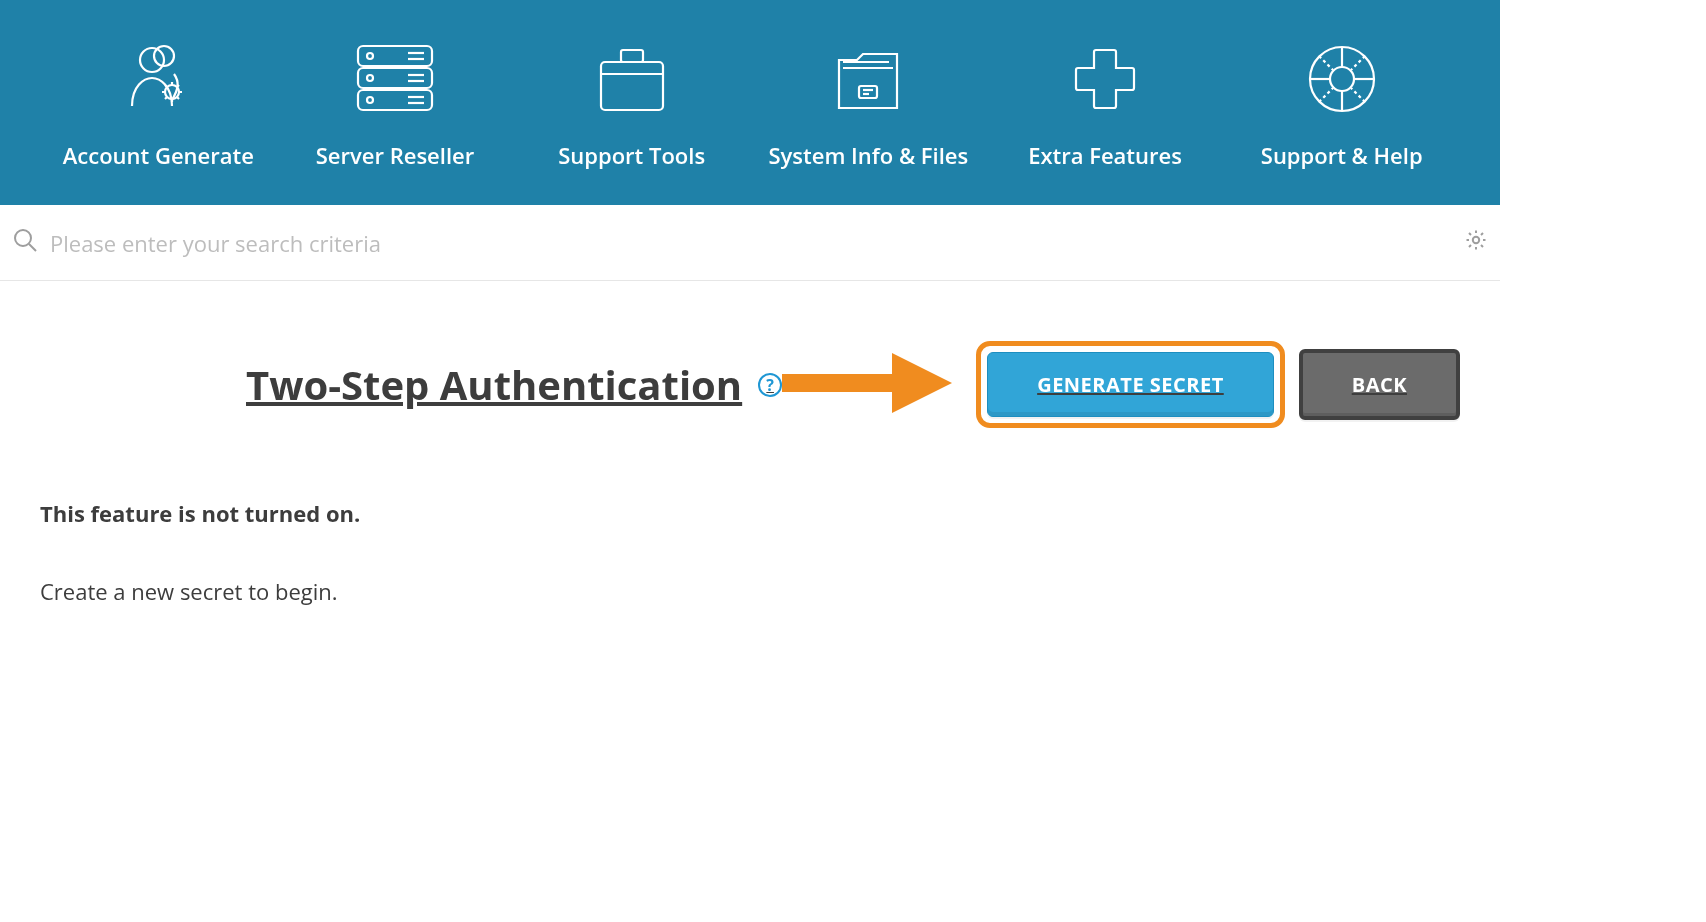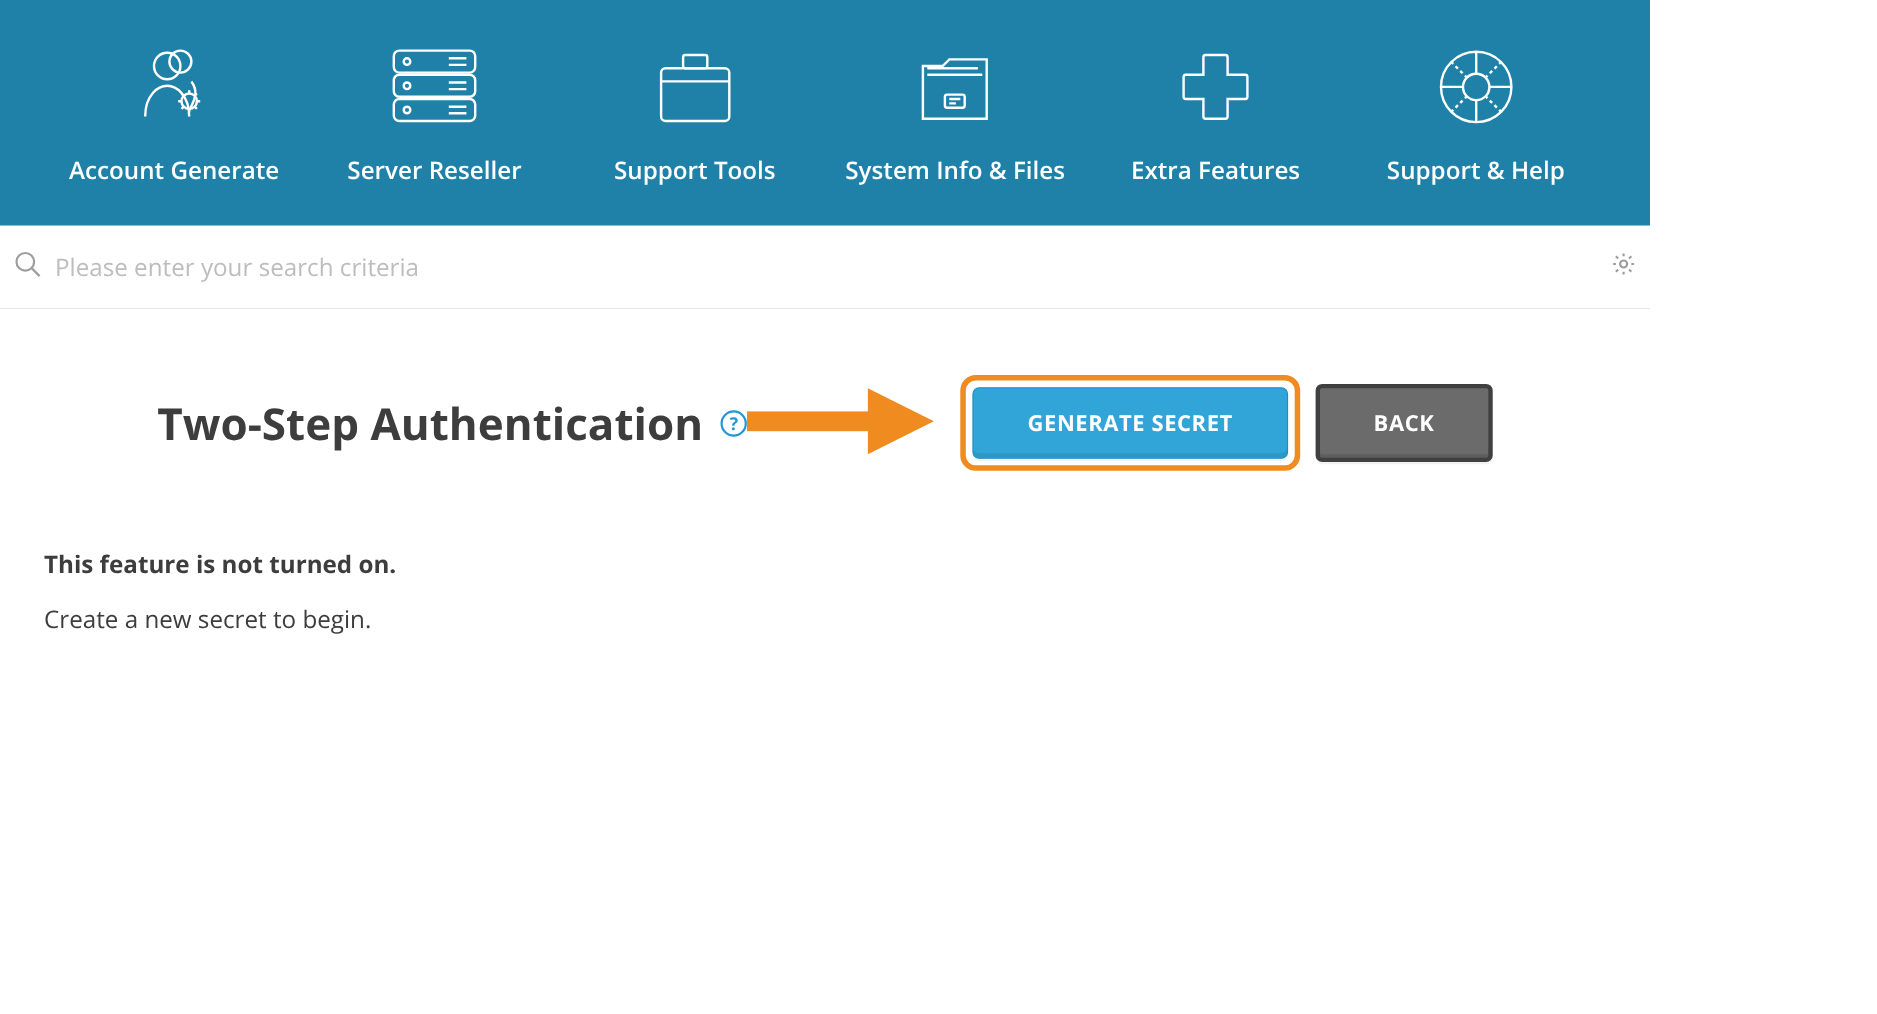--- a/index.html
+++ b/index.html
@@ -51,22 +51,23 @@
     outline: none;
     font-size: 22px;
     color: #9e9e9e;
     font-family: inherit;
   }
   .search-input::placeholder { color: #bdbdbd; }
   .content { padding: 60px 40px; }
   .title-row {
     display: flex;
     align-items: center;
-    justify-content: center;
+    justify-content: flex-end;
     margin-bottom: 70px;
+    text-decoration: underline;
   }
   .title-left { display: flex; align-items: center; gap: 16px; }
   .page-title {
     font-size: 40px;
     font-weight: 700;
     color: #3d3d3d;
   }
   .help-icon {
     width: 24px; height: 24px;
     border: 2.5px solid #1f97d4;
@@ -103,21 +104,21 @@
   }
   .btn-secondary {
     background: #6b6b6b;
     border: 4px solid #404040;
     box-shadow: inset 0 -3px 0 rgba(0,0,0,0.12), 0 2px 0 rgba(0,0,0,0.05);
   }
   .status-line {
     font-size: 22px;
     font-weight: 700;
     color: #3d3d3d;
-    margin-bottom: 20px;
+    margin-bottom: 48px;
   }
   .hint-line {
     font-size: 22px;
     color: #3d3d3d;
   }
 </style>
 </head>
 <body>
 
 <div class="topnav">

